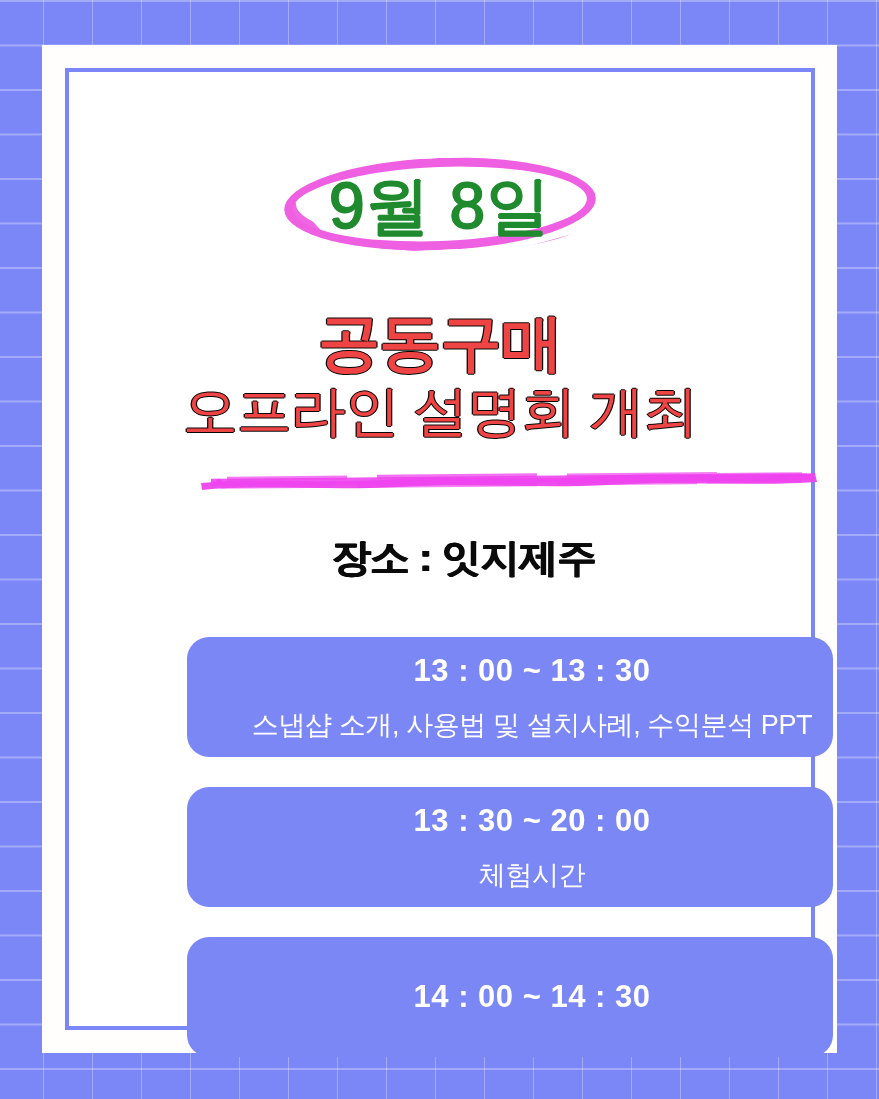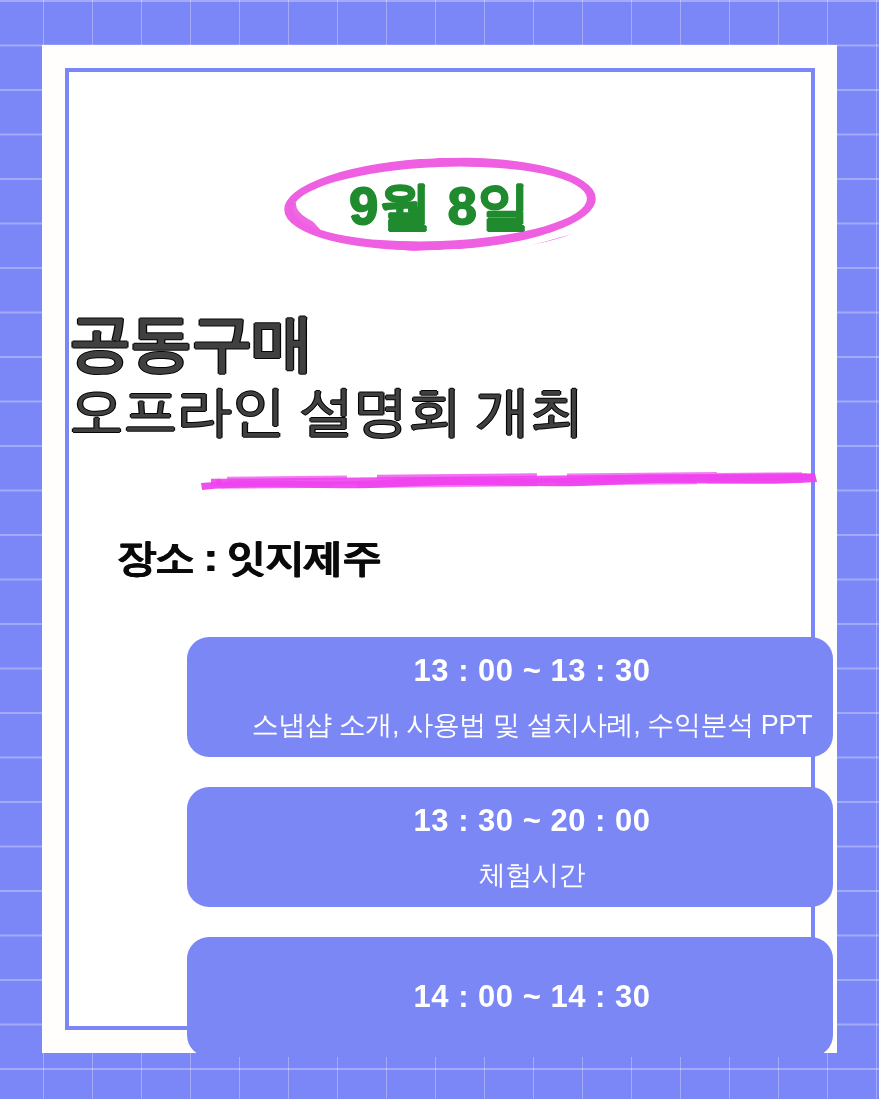--- a/index.html
+++ b/index.html
@@ -86,36 +86,36 @@
     border-radius: 50%;
     box-sizing: border-box;
     transform: rotate(3deg) translate(3px, 2px);
     clip-path: polygon(2% 46%, 16% 96%, 70% 100%, 98% 72%, 99% 100%, 0 100%);
     opacity: .95;
   }
   .date-text {
     position: relative;
     z-index: 3;
     color: #1f8b2e;
-    font-size: 52px;
-    font-weight: 700;
+    font-size: 64px;
+    font-weight: 400;
     letter-spacing: 1px;
     line-height: 1;
     white-space: nowrap;
     text-shadow: 1px 0 0 #1f8b2e, -1px 0 0 #1f8b2e, 0 1px 0 #1f8b2e, 0 -1px 0 #1f8b2e;
   }
 
   
   .headline {
     position: absolute;
     left: 0;
     right: 0;
     top: 238px;
-    text-align: left;
-    color: #404040;
+    text-align: center;
+    color: #ef4444;
     line-height: 1.06;
   }
   .headline-line1 {
     display: block;
     font-size: 62px;
     font-weight: 700;
     letter-spacing: -1px;
     text-shadow: 1.2px 0 0 #060606, -1.2px 0 0 #060606, 0 1.2px 0 #060606, 0 -1.2px 0 #060606;
   }
   .headline-line2 {
@@ -137,21 +137,21 @@
     transform: rotate(-0.55deg);
   }
   .marker-underline svg { display: block; }
 
   
   .venue {
     position: absolute;
     left: 0;
     right: 0;
     top: 459px;
-    text-align: left;
+    text-align: center;
     font-size: 39px;
     font-weight: 700;
     color: #0a0a0a;
     letter-spacing: -0.5px;
     text-shadow: 0.8px 0 0 #0a0a0a, -0.8px 0 0 #0a0a0a;
     padding-left: 48px;
   }
 
   
   .schedule {

